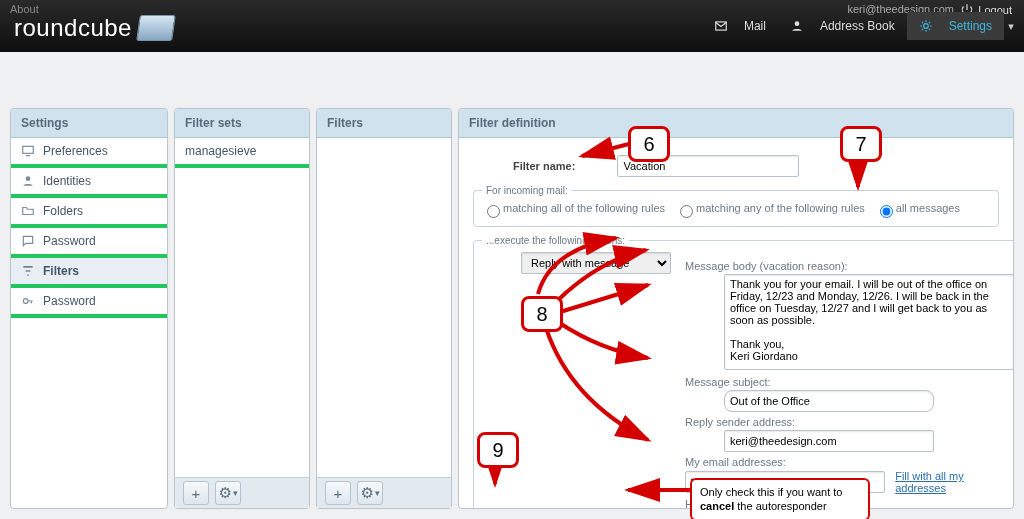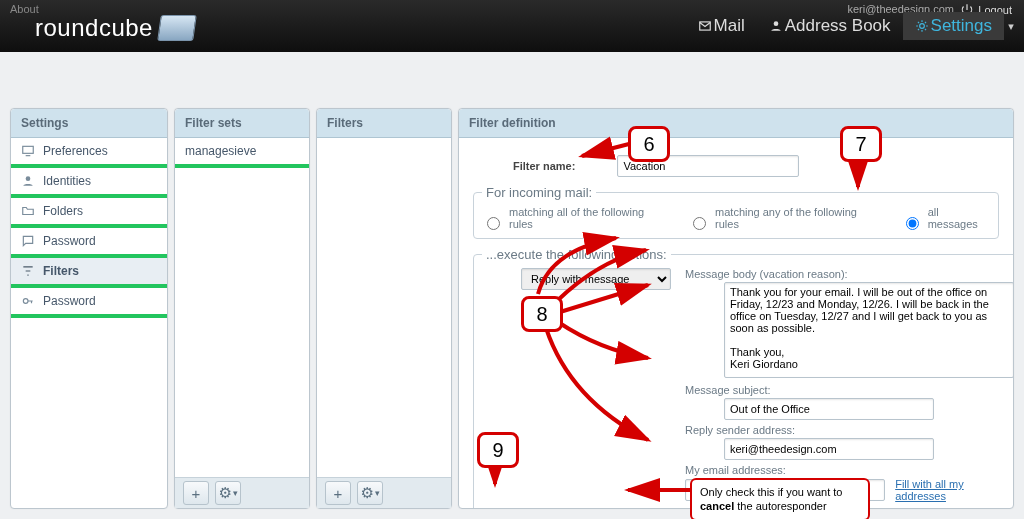--- a/index.html
+++ b/index.html
@@ -50,45 +50,44 @@
   top: 14px;
   display: flex;
   align-items: center;
   gap: 6px;
   color: #fff;
   font-family: Helvetica, Arial, sans-serif;
 }
 .brand .word {
   font-size: 24px;
   letter-spacing: 0.5px;
-  margin-left: 21px;
 }
 .brand .cube {
   width: 34px;
   height: 24px;
   background: linear-gradient(#d6e6f3, #89a7c2);
   border-radius: 3px;
   transform: skewX(-8deg);
   border: 1px solid #7b94ab;
 }
 .mainnav {
   position: absolute;
   right: 6px;
   top: 12px;
   display: flex;
   align-items: center;
   height: 28px;
 }
 .mainnav .navitem {
   display: flex;
   align-items: center;
-  gap: 2px;
+  gap: 16px;
   padding: 0 12px;
   color: #ddd;
-  font-size: 17px;
+  font-size: 12px;
   height: 28px;
   line-height: 28px;
 }
 .mainnav .navitem.active {
   background: #3a3a3a;
   color: #3fb6de;
   border-radius: 3px 3px 0 0;
 }
 .mainnav .navcaret {
   width: 14px;
@@ -170,21 +169,21 @@
 }
 input[type="text"] { height: 14px; }
 fieldset {
   border: 1px solid #c8d2da;
   border-radius: 4px;
   margin: 6px 0 8px 0;
   padding: 6px 8px 8px 8px;
 }
 legend {
   color: #6b7a86;
-  font-size: 13px;
+  font-size: 10px;
   padding: 0 4px;
 }
 textarea { resize: none; }
 .small-label {
   color: #6b7a86;
   font-size: 11px;
   display: block;
   margin: 4px 0 2px 0;
 }
 .link { color: #2a6fb0; text-decoration: underline; font-size: 11px; }
@@ -216,21 +215,21 @@
   border: 2px solid #d40000;
   border-radius: 6px;
   background: #fff;
   padding: 5px 8px;
   font-family: Arial, Helvetica, sans-serif;
   font-size: 11px;
   color: #000;
   z-index: 50;
   line-height: 1.3;
 }
-.radio-set { display:flex; align-items:flex-end; gap:6px; color:#6b7a86; font-size:11px; }
+.radio-set { display:flex; align-items:flex-start; gap:0; color:#6b7a86; font-size:11px; }
 .addr-input { display:flex; align-items:center; border:1px solid #b8c4cd; width:204px; height:20px; box-shadow: inset 0 1px 2px rgba(0,0,0,0.1); border-radius:2px;}
 .addr-input .del { width:16px; text-align:center; }
 .addr-input .val { flex:1; padding:0 4px; }
 </style>
 </head>
 <body>
 
 <div class="topbar">
   <span class="about">About</span>
   <span class="user">keri@theedesign.com</span>
@@ -371,28 +370,28 @@
 
     <fieldset style="padding-bottom:10px;">
       <legend>...execute the following actions:</legend>
       <div style="display:flex; gap:14px; align-items:flex-start;">
         <div>
           <select style="width:150px; height:22px;">
             <option>Reply with message</option>
           </select>
         </div>
         <div style="flex:0 0 290px;">
-          <span class="small-label" style="margin-top:0">Message body (vacation reason):</span>
+          <span class="small-label" style="margin-top:8px">Message body (vacation reason):</span>
           <textarea style="width: 278px; height: 88px;">Thank you for your email. I will be out of the office on Friday, 12/23 and Monday, 12/26. I will be back in the office on Tuesday, 12/27 and I will get back to you as soon as possible.
 
 Thank you,
 Keri Giordano</textarea>
 
           <span class="small-label">Message subject:</span>
-          <input type="text" style="width: 198px;" value="Out of the Office">
+          <input type="text" style="width: 198px; border-radius: 8px;" value="Out of the Office">
 
           <span class="small-label">Reply sender address:</span>
           <input type="text" style="width: 198px;" value="keri@theedesign.com">
 
           <span class="small-label">My email addresses:</span>
           <div style="display:flex; align-items:center; gap:10px;">
             <div class="addr-input">
               <span class="del">✖</span>
               <span class="val">keri@theedesign.com</span>
             </div>

